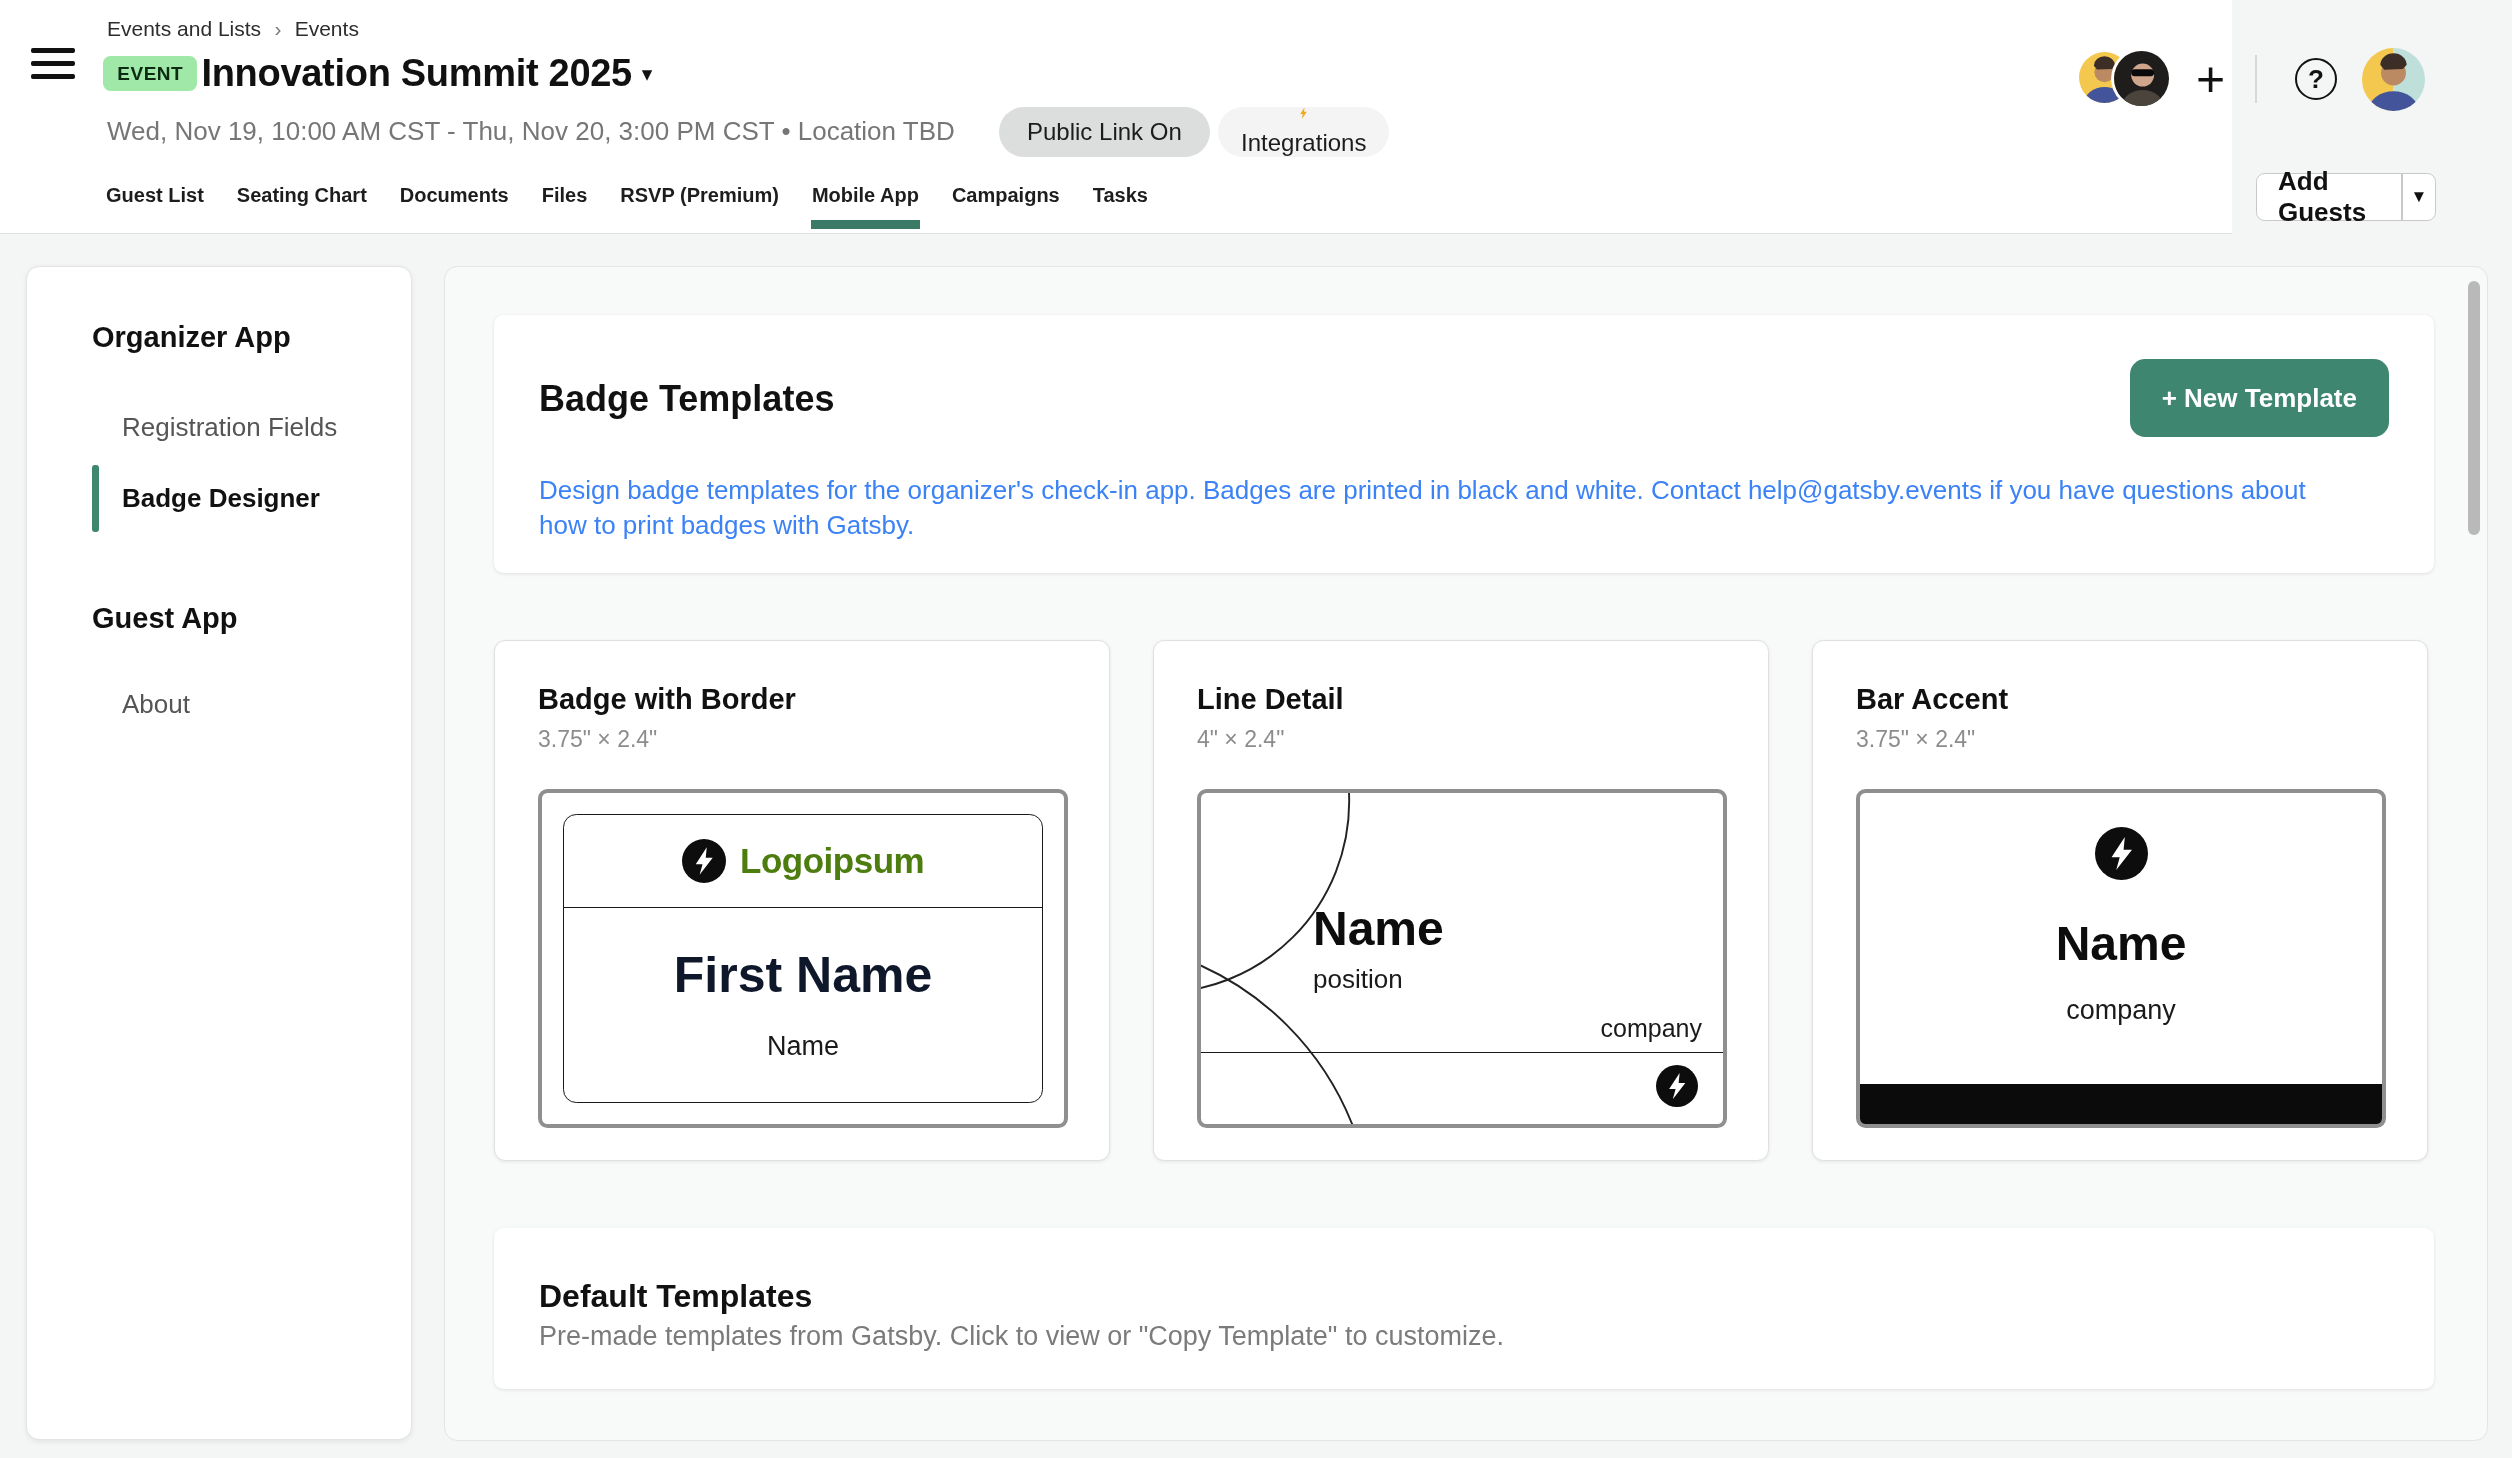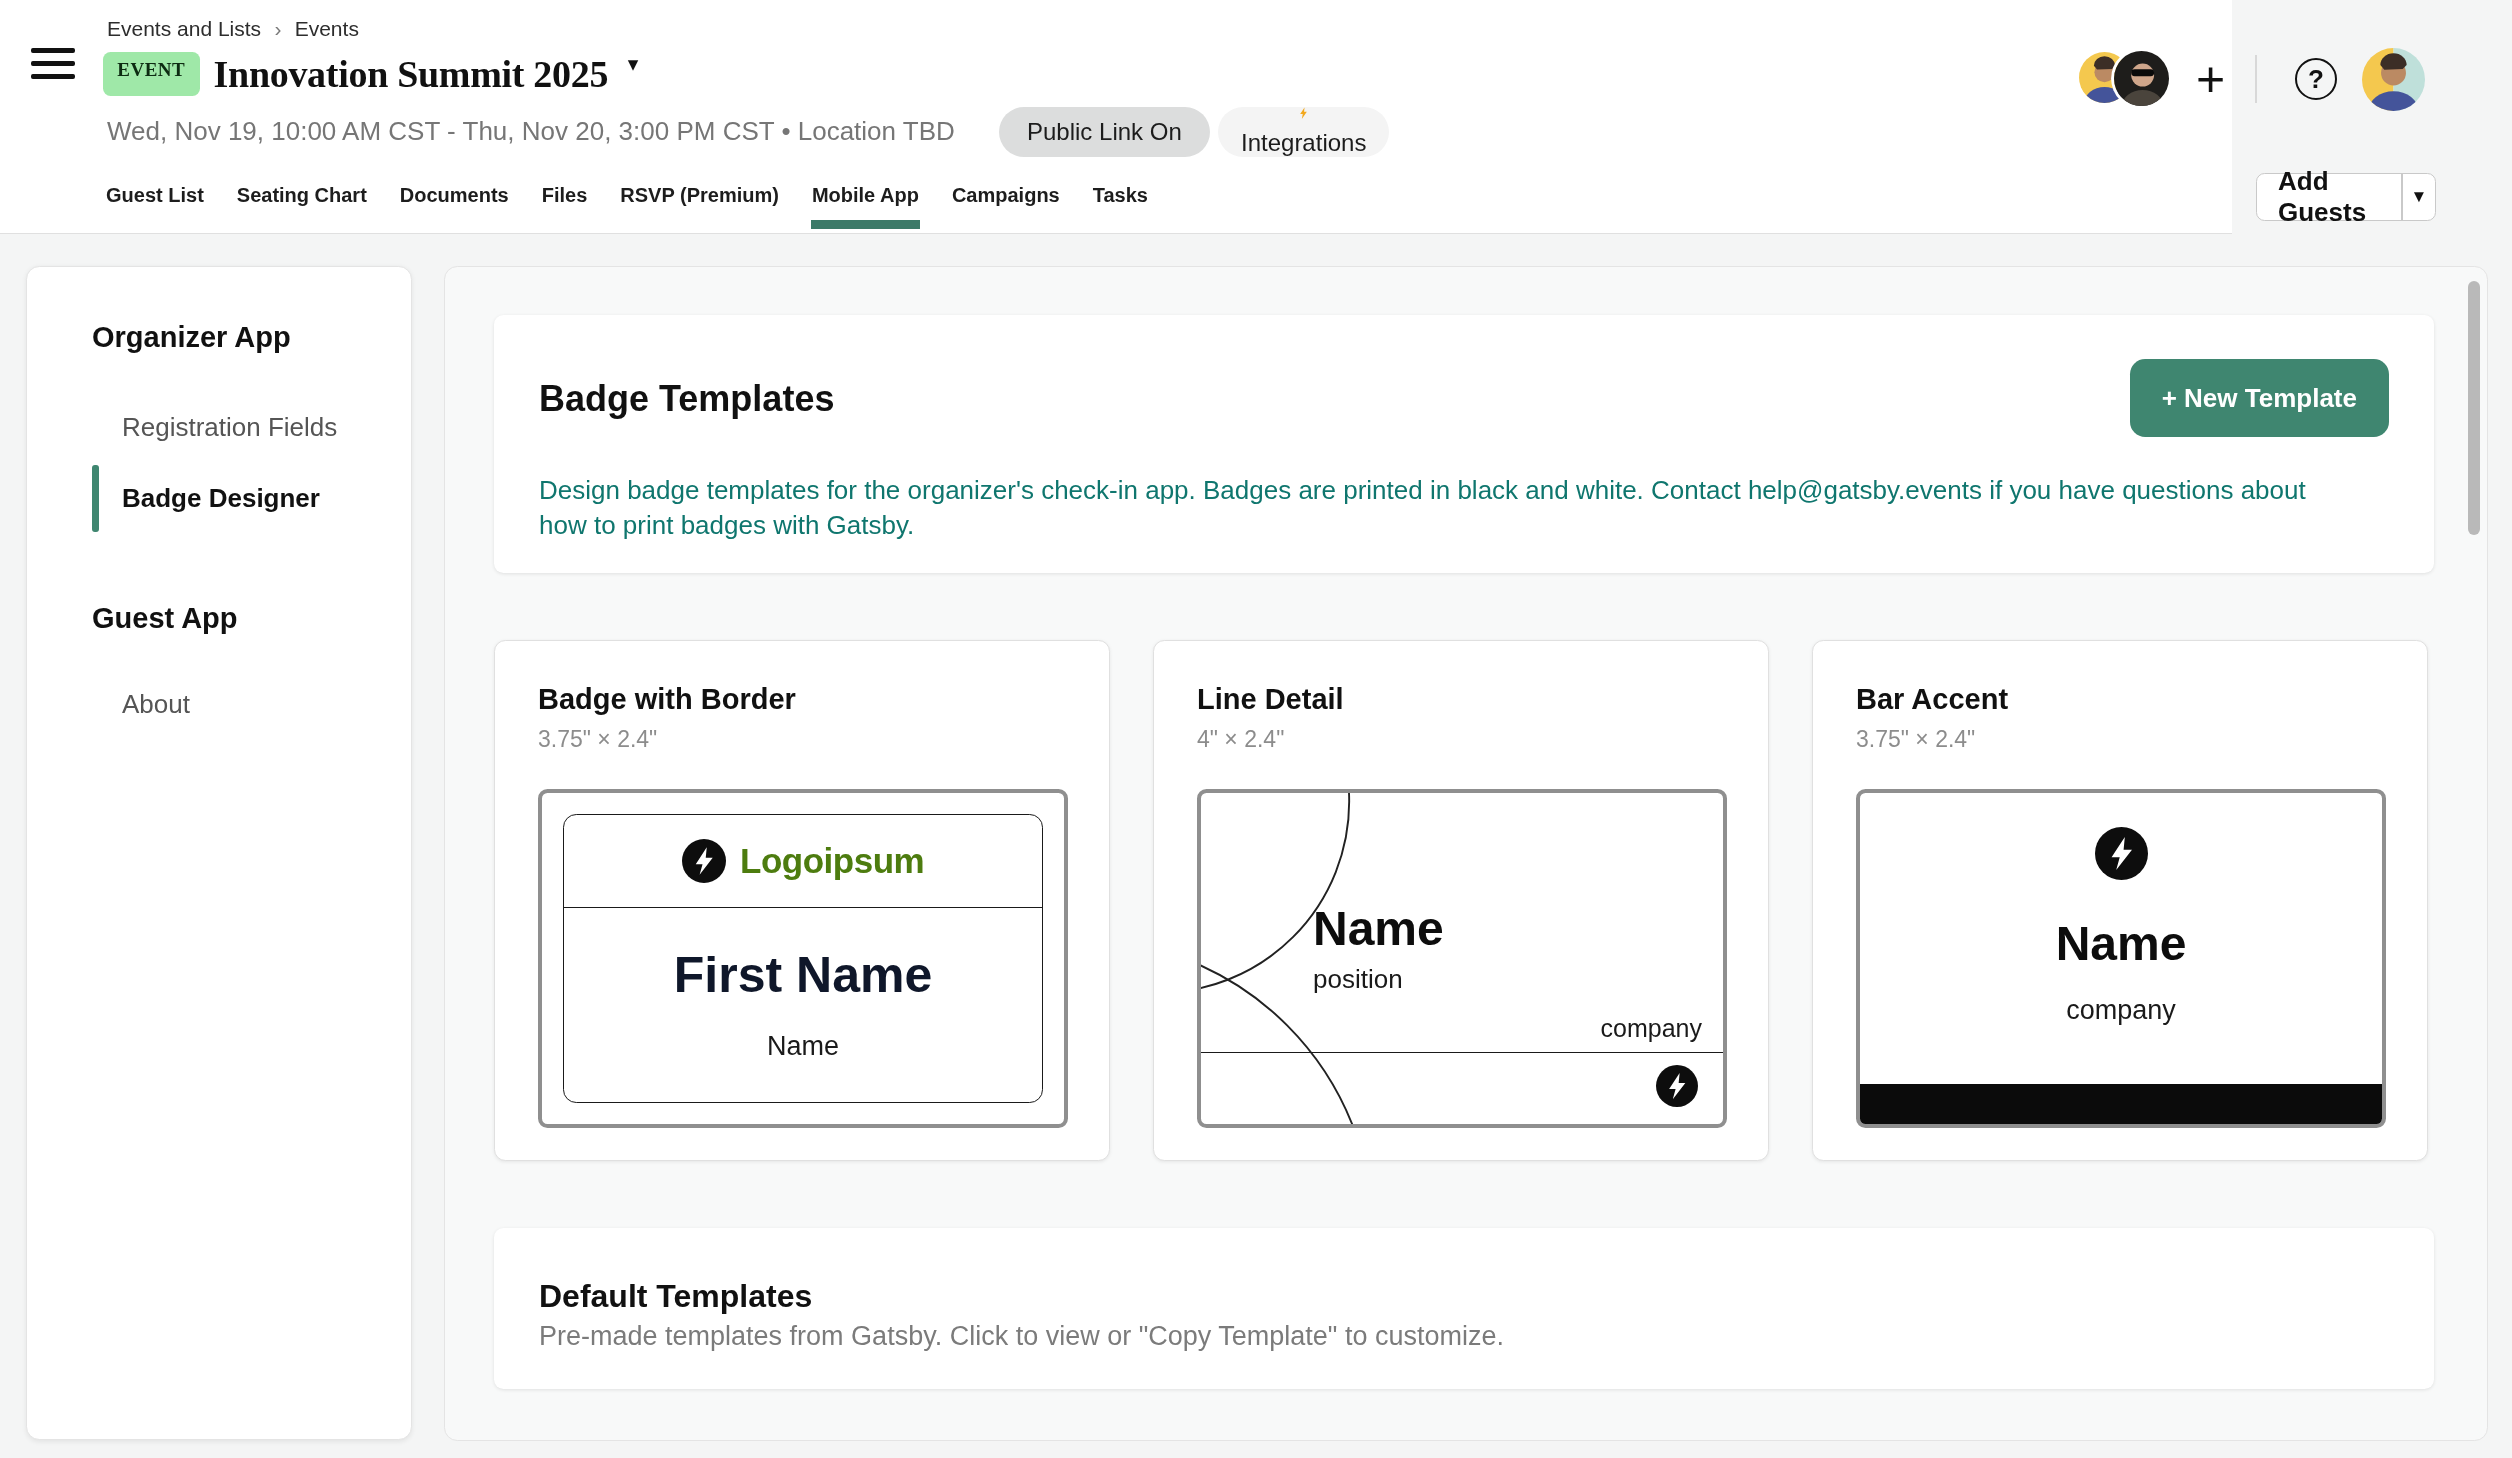--- a/index.html
+++ b/index.html
@@ -8,21 +8,21 @@
 
   
   .header { position:absolute; left:0; top:0; width:2232px; height:234px;
     background:#ffffff; border-bottom:1.9px solid #e0e0e0; z-index:5; }
   .hamburger { position:absolute; left:31px; top:48px; width:44px; height:31px;
     display:flex; flex-direction:column; justify-content:space-between; cursor:pointer; }
   .hamburger span { display:block; height:4.8px; background:#111; border-radius:1.9px; }
   .breadcrumb { position:absolute; left:107px; top:17px; font-size:21px; color:#2d2d2d;
     display:flex; gap:13.3px; align-items:center; }
   .breadcrumb .sep { color:#777; font-size:21px; }
-  .title-row { position:absolute; left:103px; top:52px; display:flex; gap:14px;font-family:Liberation Serif, serif; }
+  .title-row { position:absolute; left:103px; top:52px; display:flex; align-items:center; gap:4px; }
   .event-badge { background:var(--event-badge-bg,#9FE8A8); color:#0d2b12; font-weight:700;
     font-size:19px; letter-spacing:0.5px; padding:6.7px 14.3px; border-radius:7.6px; }
   .event-title { font-size:38px; font-weight:700; color:#111; letter-spacing:-0.3px; }
   .title-caret { font-size:21px; color:#111; cursor:pointer; padding:0 5.7px; }
   .date-row { position:absolute; left:107px; top:116px; font-size:26px; color:#767676; }
   .chip { position:absolute; top:107px; height:50px; border-radius:25px; display:flex;
     align-items:center; font-size:24px; color:#1c1c1c; cursor:pointer; }
   .chip-public { left:999px; padding:0 28px; background:#dcdddd; }
   .chip-integrations { left:1218px; padding:0 23px; background:#f4f4f4; gap:9.5px;flex-direction:column; }
   .bolt { width:21px; height:27px; }
@@ -72,21 +72,21 @@
     background:var(--scrollbar,#B9B9B9); border-radius:6.7px; cursor:pointer; z-index:9; }
 
   .bt-card { position:absolute; left:49px; top:48px; width:1940px; height:258px; background:#fff;
     border-radius:9.5px; box-shadow:0 1px 3.8px rgba(0,0,0,.10); }
   .bt-title { position:absolute; left:45px; top:63px; font-size:36px; font-weight:700; color:#111; }
   .new-template-btn { position:absolute; right:45px; top:44px; height:78px; padding:0 32px;
     background:var(--accent,#3F8670); color:#fff; font-size:26px; font-weight:700;
     border:none; border-radius:15.2px; display:flex; align-items:center; cursor:pointer;
     font-family:"Liberation Sans", sans-serif; }
   .bt-desc { position:absolute; left:45px; top:158px; width:1811px; font-size:26px;
-    line-height:35px; color:#0f766e; }
+    line-height:35px; color:#3b82f6; }
 
   .cards-row { position:absolute; left:49px; top:373px; display:flex; gap:43px; }
   .tpl-card { width:616px; height:521px; background:#fff; border:1.9px solid #e0e0e0;
     border-radius:11.4px; box-shadow:0 1px 3.8px rgba(0,0,0,.08); padding:42px 43px 0 43px; cursor:pointer; }
   .tpl-name { font-size:29px; font-weight:700; color:#111; }
   .tpl-size { font-size:23px; color:#8c8c8c; margin-top:9.5px; }
   .preview { position:relative; margin-top:36px; width:530px; height:339px; background:#fff;
     border:4.8px solid #8f8f8f; border-radius:9.5px; overflow:hidden; }
 
   

